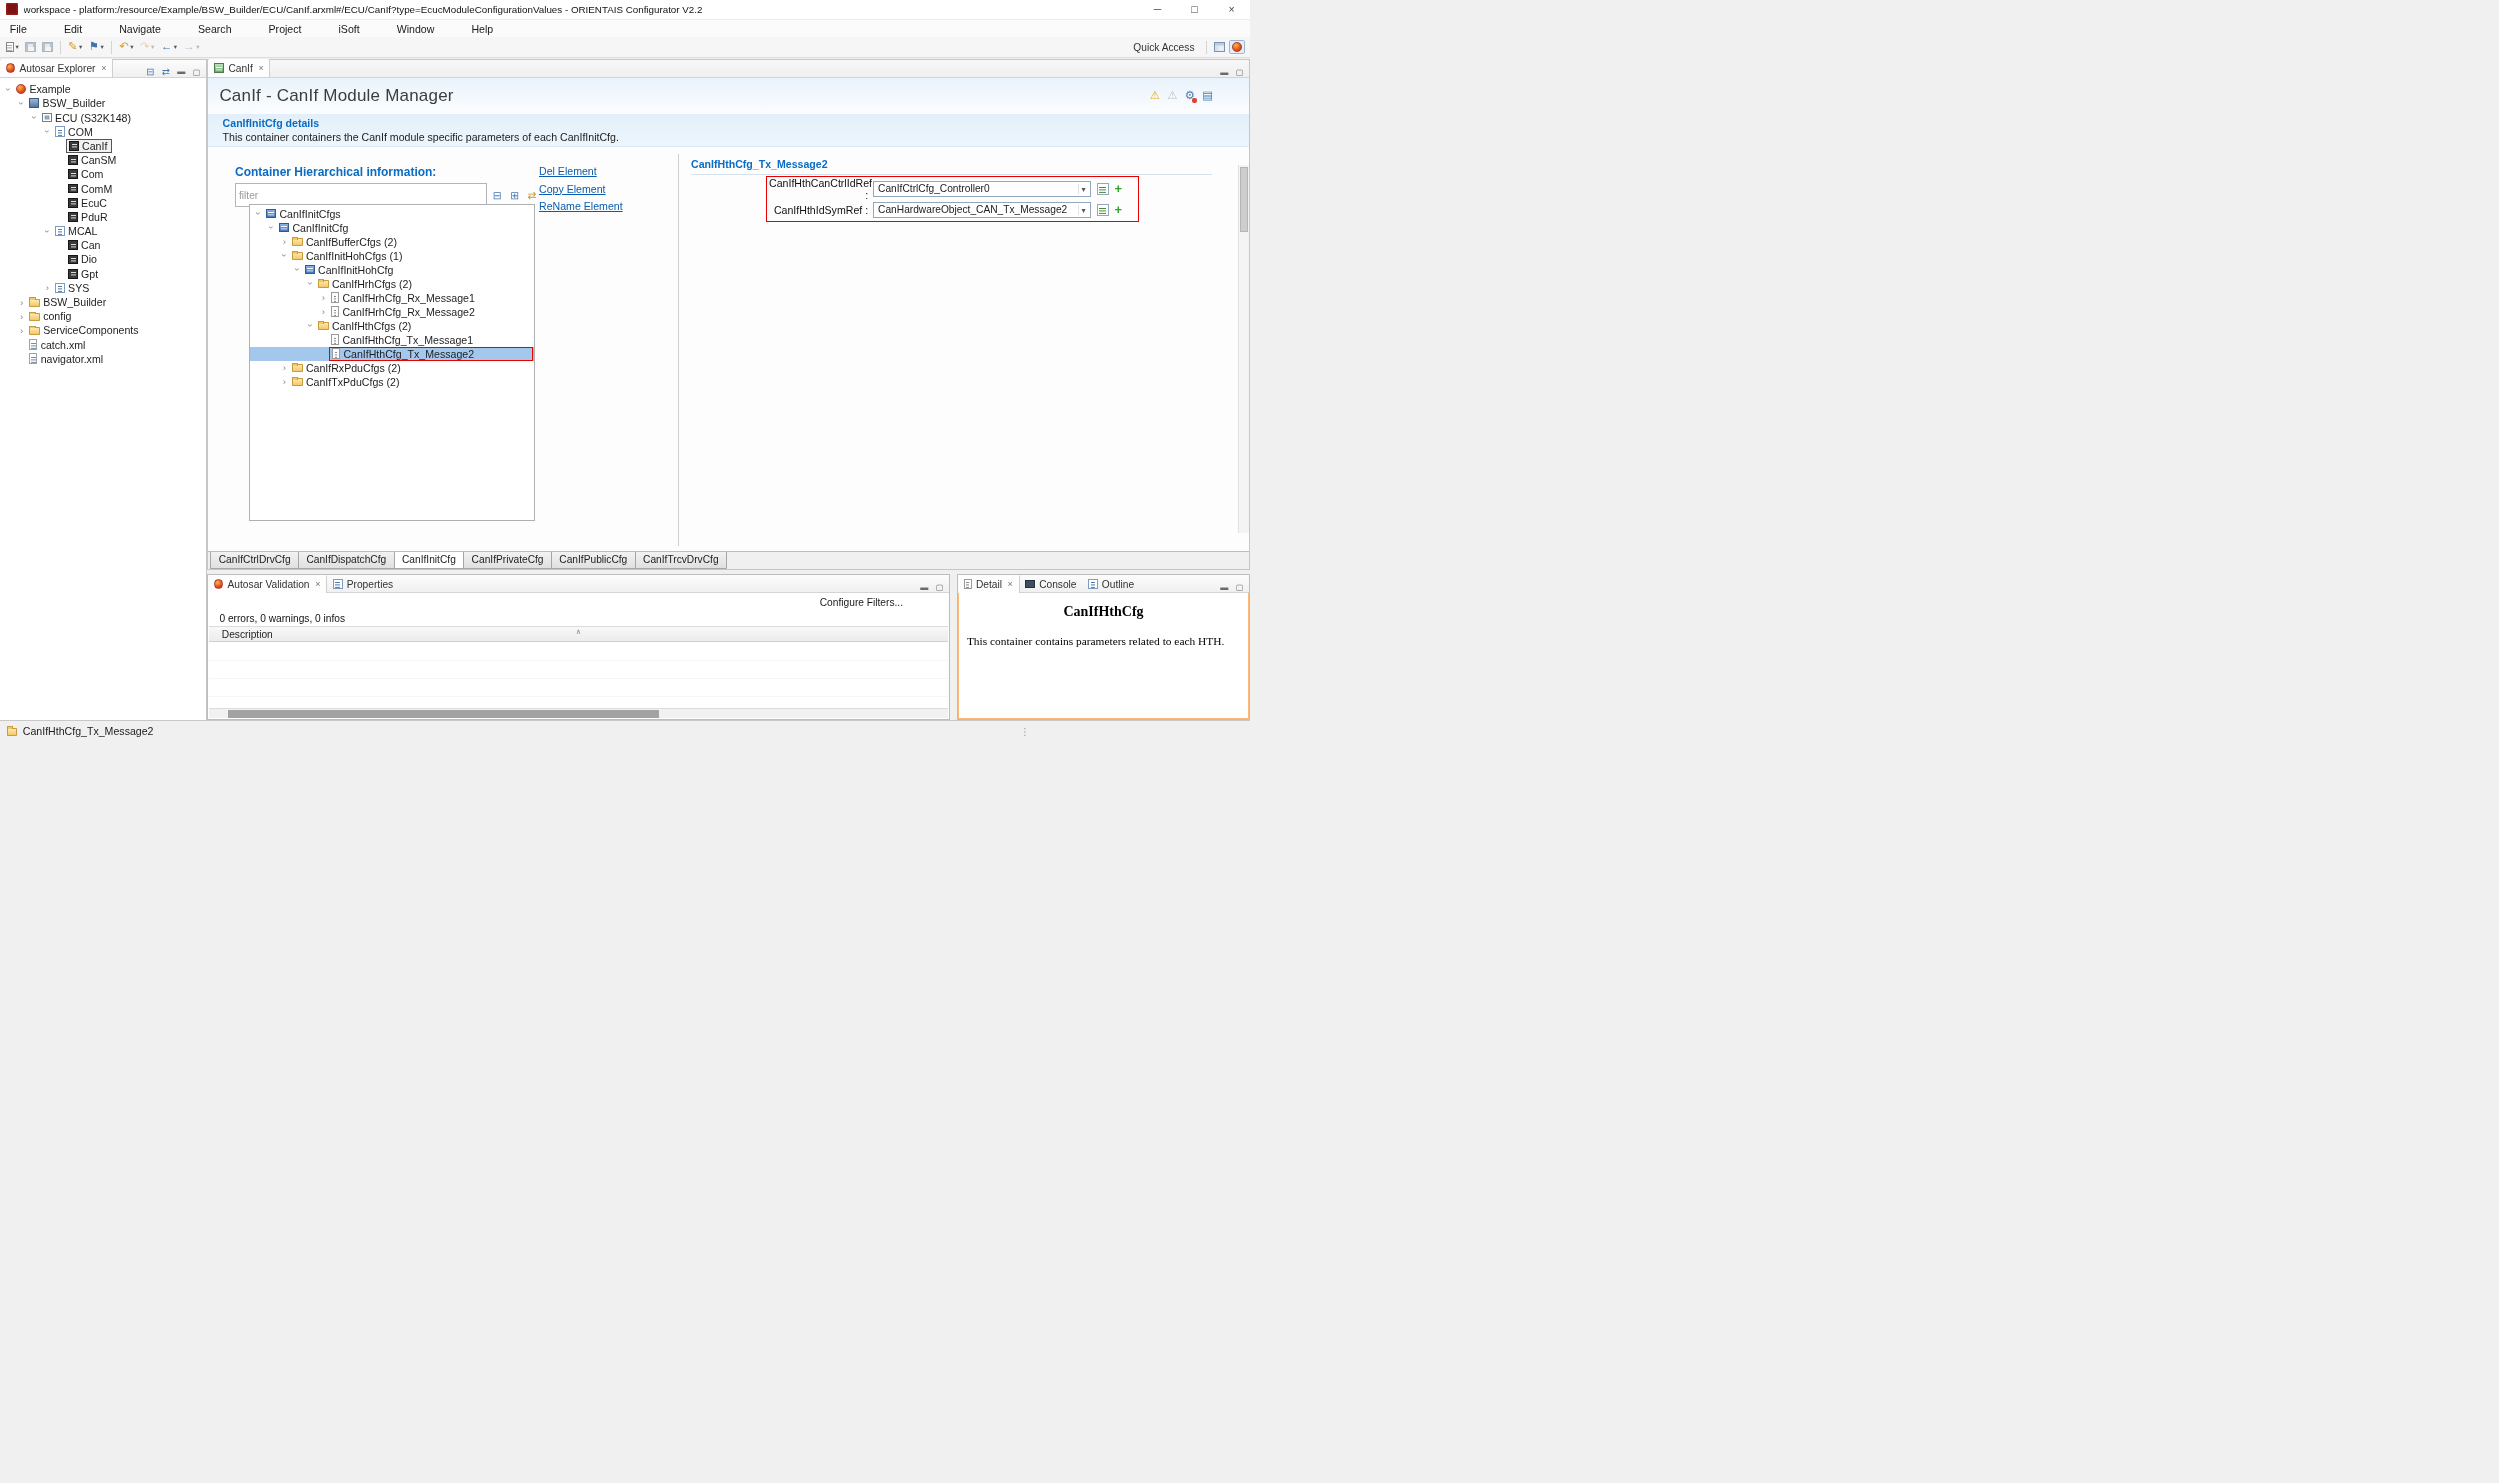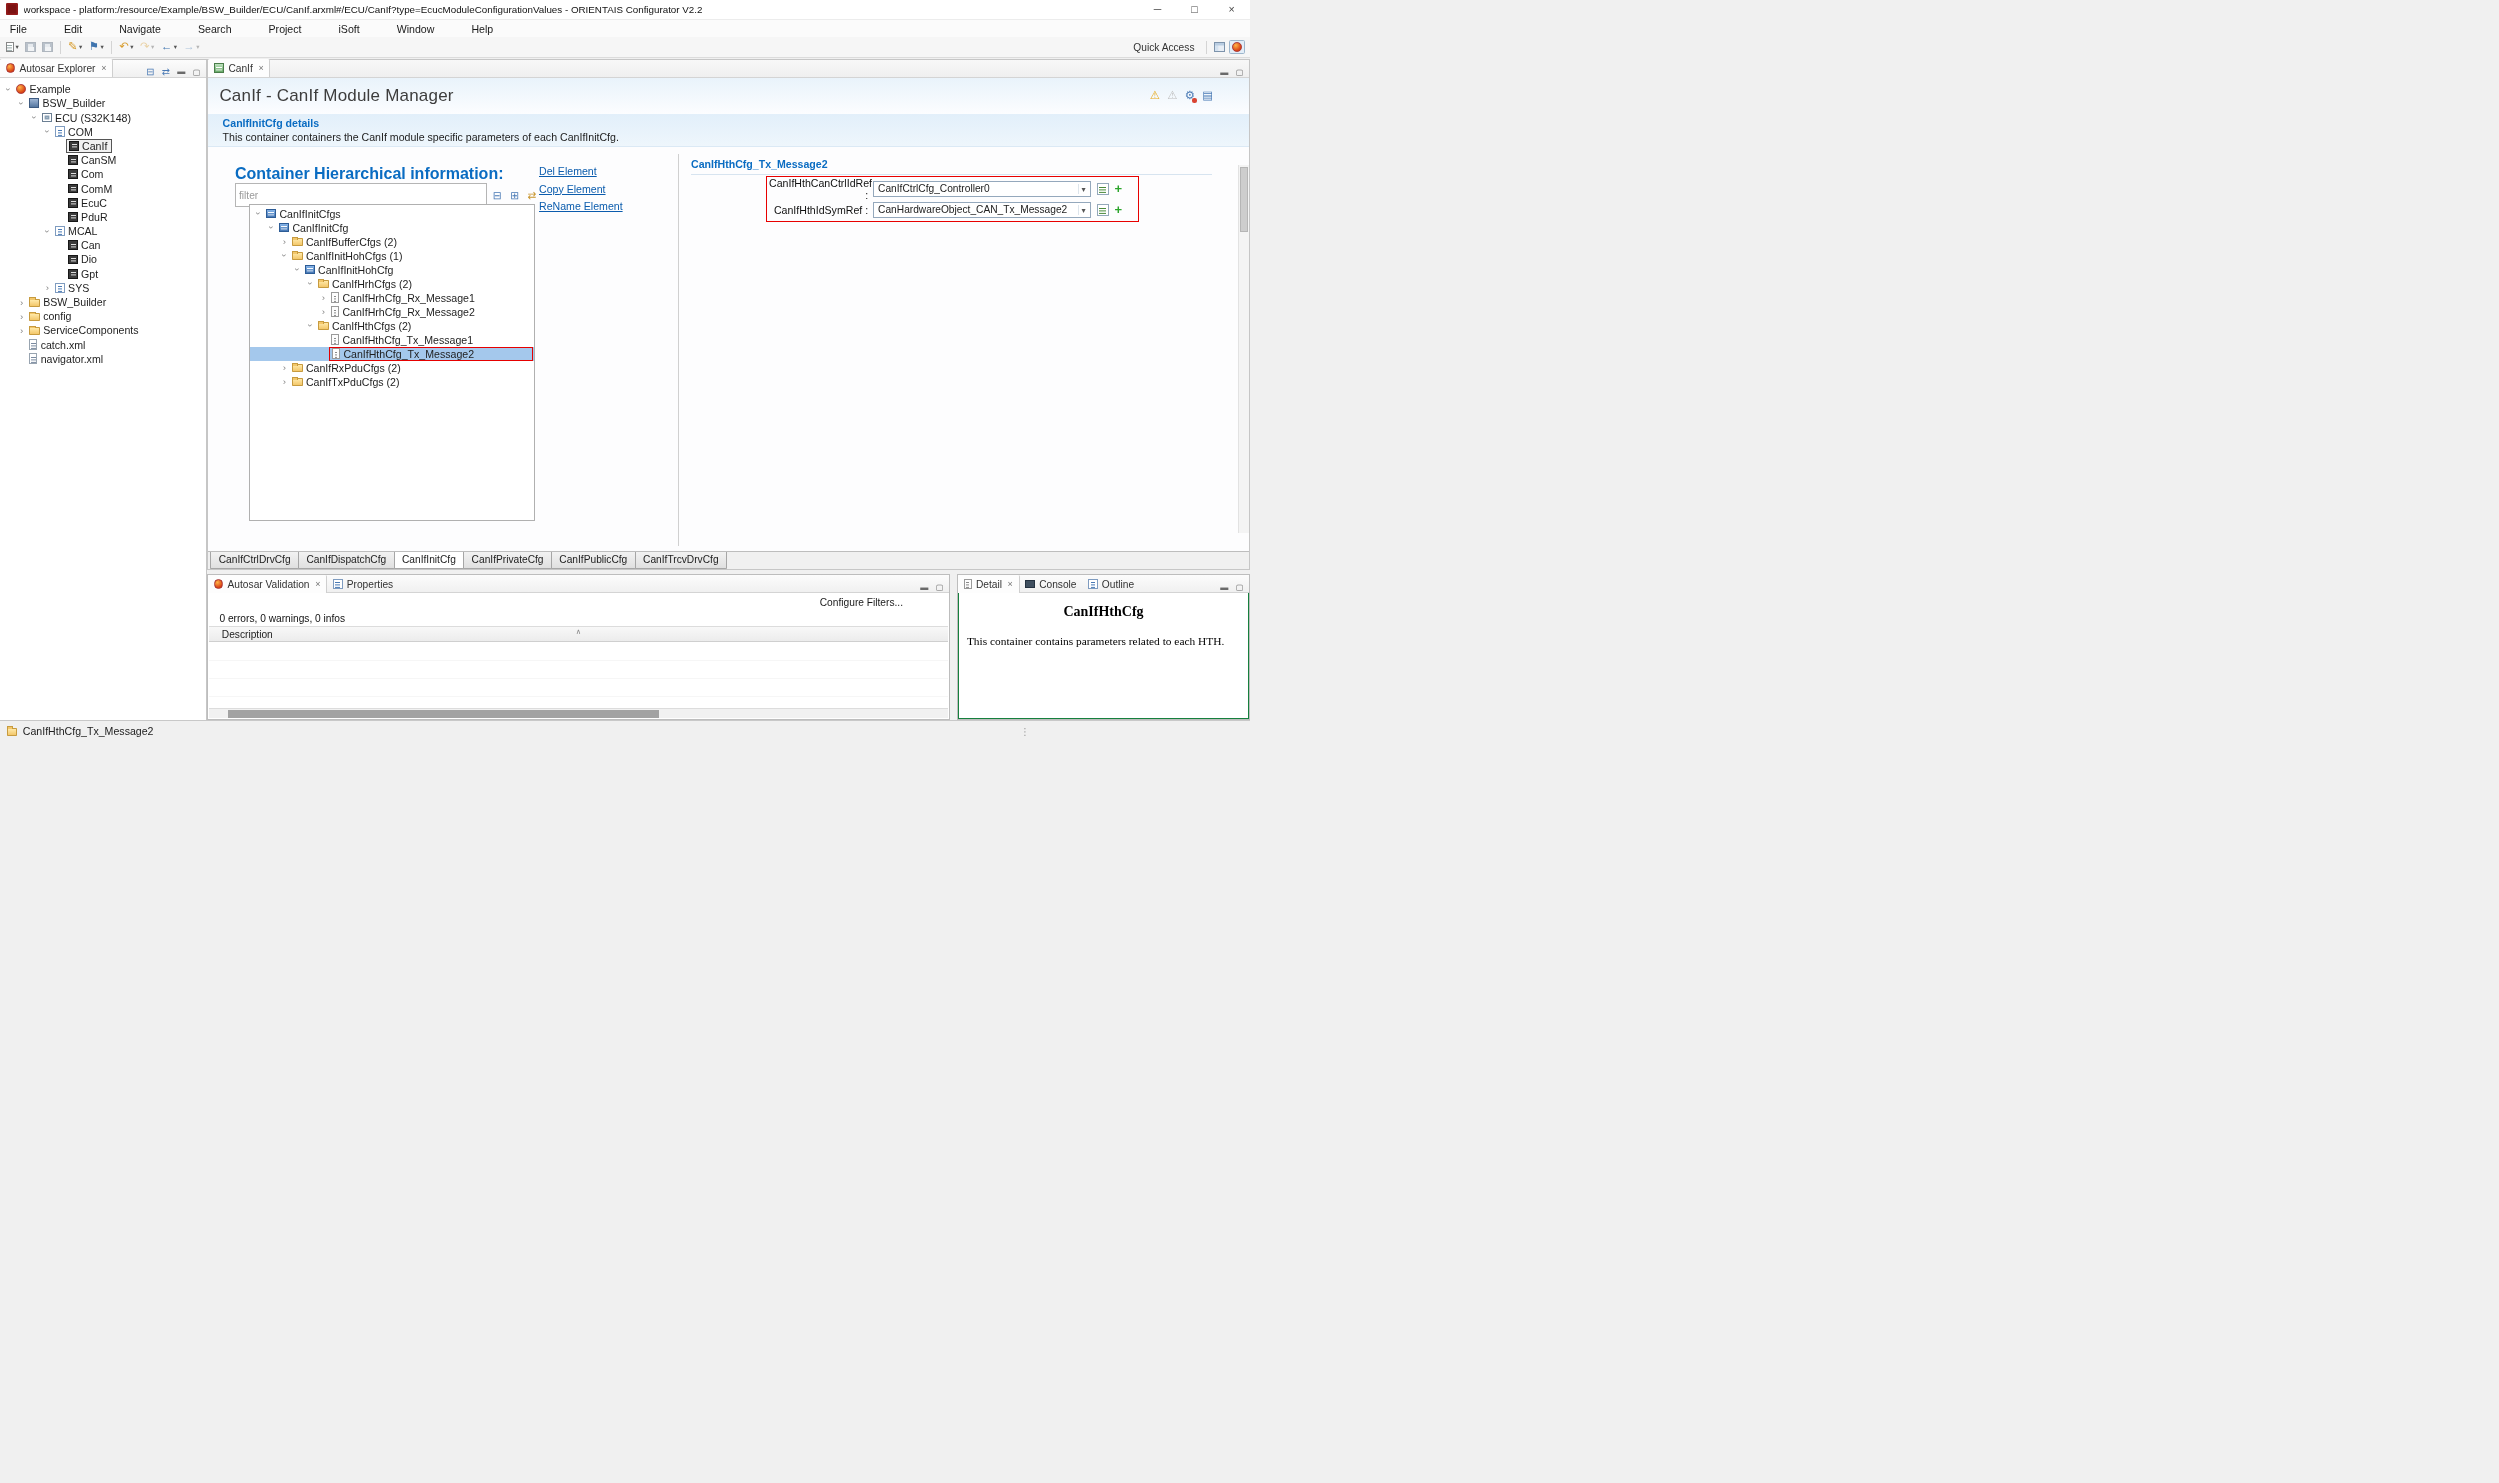--- a/index.html
+++ b/index.html
@@ -85,21 +85,21 @@
   .hico{font-size:11.4px;line-height:1;}
   .hico.warn{color:#e6a817;}
   .hico.warn2{color:#bdbdbd;}
   .hico.gear{color:#4a7ab5;position:relative;}
   .hico.gear::after{content:"";position:absolute;right:-1.6px;bottom:-0.8px;width:4.1px;height:4.1px;border-radius:50%;background:#d94433;}
   .hico.report{color:#4a7ab5;}
   .section-band{height:33px;flex:none;background:linear-gradient(#e2effa,#eef6fc);border-bottom:0.8px solid #dbe9f5;padding:3.3px 0 0 14.6px;}
   .section-title{color:#0a6cc2;font-weight:bold;font-size:10.6px;}
   .section-desc{color:#1c1c1c;font-size:10.6px;margin-top:1.6px;}
   .editor-body{position:relative;flex:1;background:#fdfdfe;overflow:hidden;}
-  .hier-title{position:absolute;left:27px;top:18px;color:#0a6cc2;font-weight:bold;font-size:16px;}
+  .hier-title{position:absolute;left:27px;top:18px;color:#0a6cc2;font-weight:bold;font-size:12px;}
   .filter-row{position:absolute;left:27px;top:36px;display:flex;align-items:center;gap:3.3px;}
   .filter-input{width:252px;height:24px;border:0.8px solid #b5b5b5;font-size:10.2px;padding:0 3px;color:#333;font-family:"Liberation Sans",sans-serif;}
   .filter-input::placeholder{color:#9a9a9a;}
   .fico{font-size:10.6px;color:#4a7ab5;width:14px;height:14px;display:inline-flex;align-items:center;justify-content:center;}
   .fico.gold{color:#c8952e;}
   .treebox{position:absolute;left:41px;top:57px;width:286px;height:317px;border:0.8px solid #b0b0b0;background:#fff;overflow:hidden;padding-top:1.6px;}
   .treebox .trow{height:14px;}
   .treebox .sel{background:#a4c8ec;}
   .rowcontent.redbox{border:1.6px solid #e60000;flex:1;margin-right:0.8px;}
   .actions{position:absolute;left:331px;top:18px;display:flex;flex-direction:column;gap:5.7px;}
@@ -126,21 +126,21 @@
   
   .validation{position:absolute;left:207px;top:574px;width:743px;height:146px;background:#fff;border:0.8px solid #bdbdbd;}
   .val-toolbar{position:absolute;top:18.7px;left:0;right:0;height:18px;display:flex;align-items:center;justify-content:flex-end;padding-right:46px;}
   .val-filter-link{font-size:10.2px;color:#1a1a1a;}
   .val-summary{position:absolute;top:38px;left:11.4px;font-size:10.2px;color:#111;}
   .val-header{position:absolute;top:51px;left:0.8px;right:0.8px;height:16.3px;background:linear-gradient(#f8f8f8,#ececec);border-top:0.8px solid #dcdcdc;border-bottom:0.8px solid #cfcfcf;display:flex;align-items:center;padding-left:13px;font-size:10.2px;color:#222;}
   .sort{position:absolute;left:50%;top:0;transform:translateX(-50%);font-size:7.3px;color:#888;}
   .val-body{position:absolute;top:68px;left:0.8px;right:0.8px;bottom:12.2px;background:repeating-linear-gradient(180deg,#ffffff 0 17px,#f6f6f6 17px 18px);}
   .val-hscroll{position:absolute;left:0.8px;right:0.8px;bottom:0.8px;height:10.6px;background:#f1f1f1;border-top:0.8px solid #dcdcdc;}
   .val-hthumb{position:absolute;left:19.5px;top:1.6px;width:431px;height:7.3px;background:#a2a2a2;}
-  .detailview{position:absolute;left:957px;top:574px;width:293px;height:146px;background:#15803d;border:0.8px solid #bdbdbd;}
+  .detailview{position:absolute;left:957px;top:574px;width:293px;height:146px;background:#fdba74;border:0.8px solid #bdbdbd;}
   .dp-content{position:absolute;top:18px;left:0.8px;right:0.8px;bottom:0.8px;background:#fff;padding:10.6px 8.1px;font-family:"Liberation Serif",serif;}
   .dp-h{font-size:14px;font-weight:bold;color:#000;text-align:center;}
   .dp-b{margin-top:14px;font-size:11.4px;color:#000;line-height:1.35;}
 
   
   .statusbar{position:absolute;left:0;right:0;top:720px;height:21px;background:#f0f0f0;border-top:0.8px solid #c8c8c8;display:flex;align-items:center;padding-left:6.5px;gap:5.7px;}
   .status-text{font-size:10.6px;color:#222;}
   .overflow-dots{position:absolute;left:1020px;color:#999;font-size:9.8px;}
 </style>
 </head>

